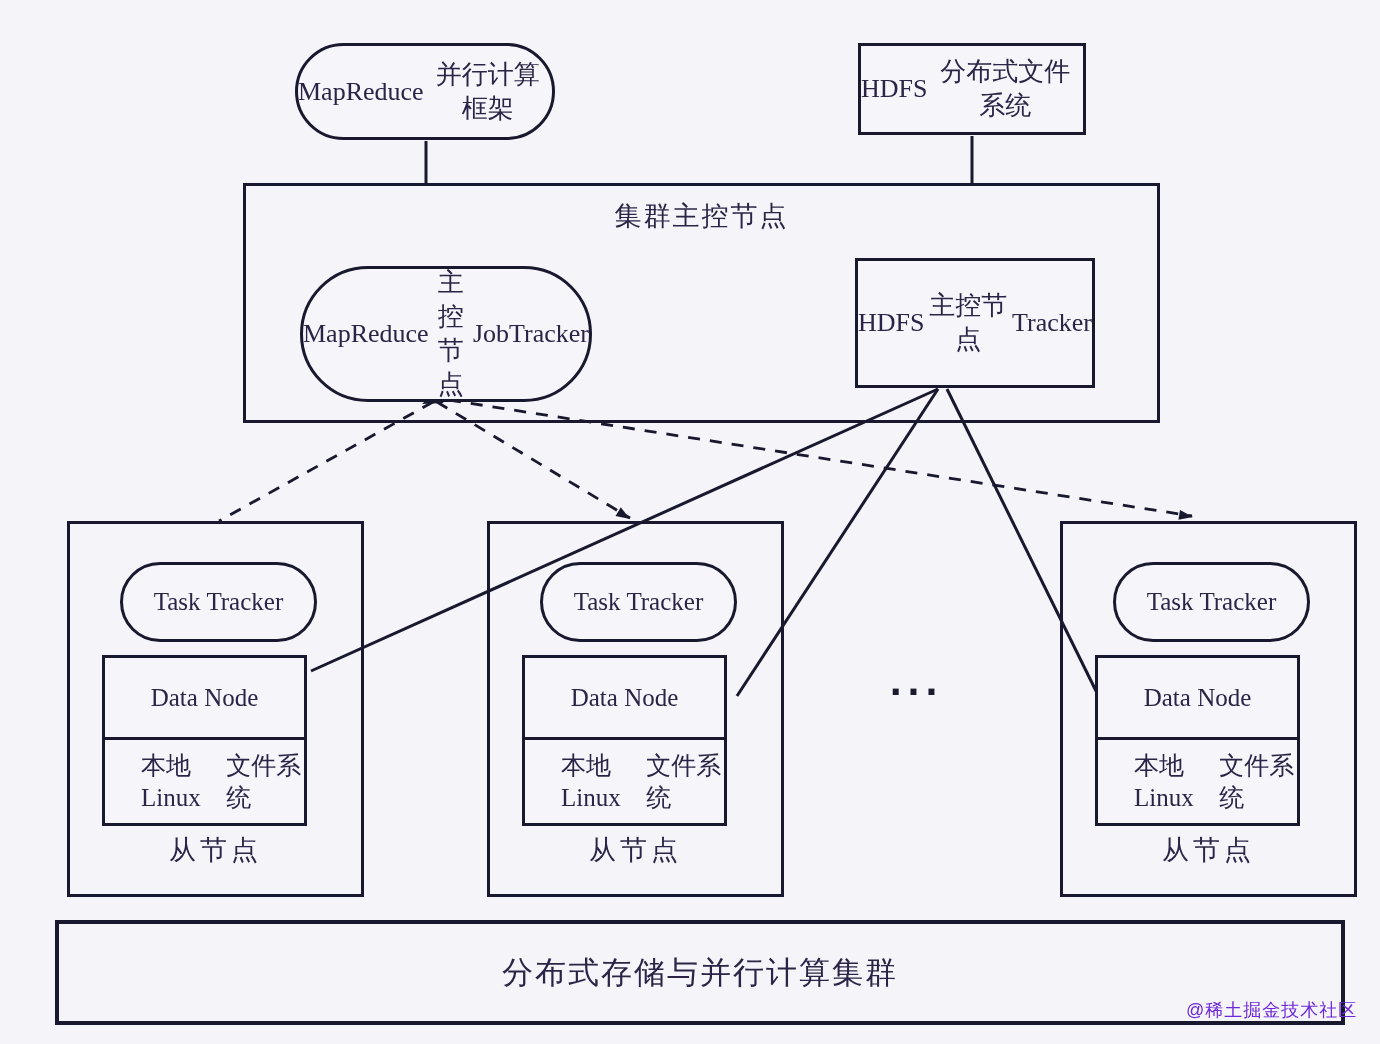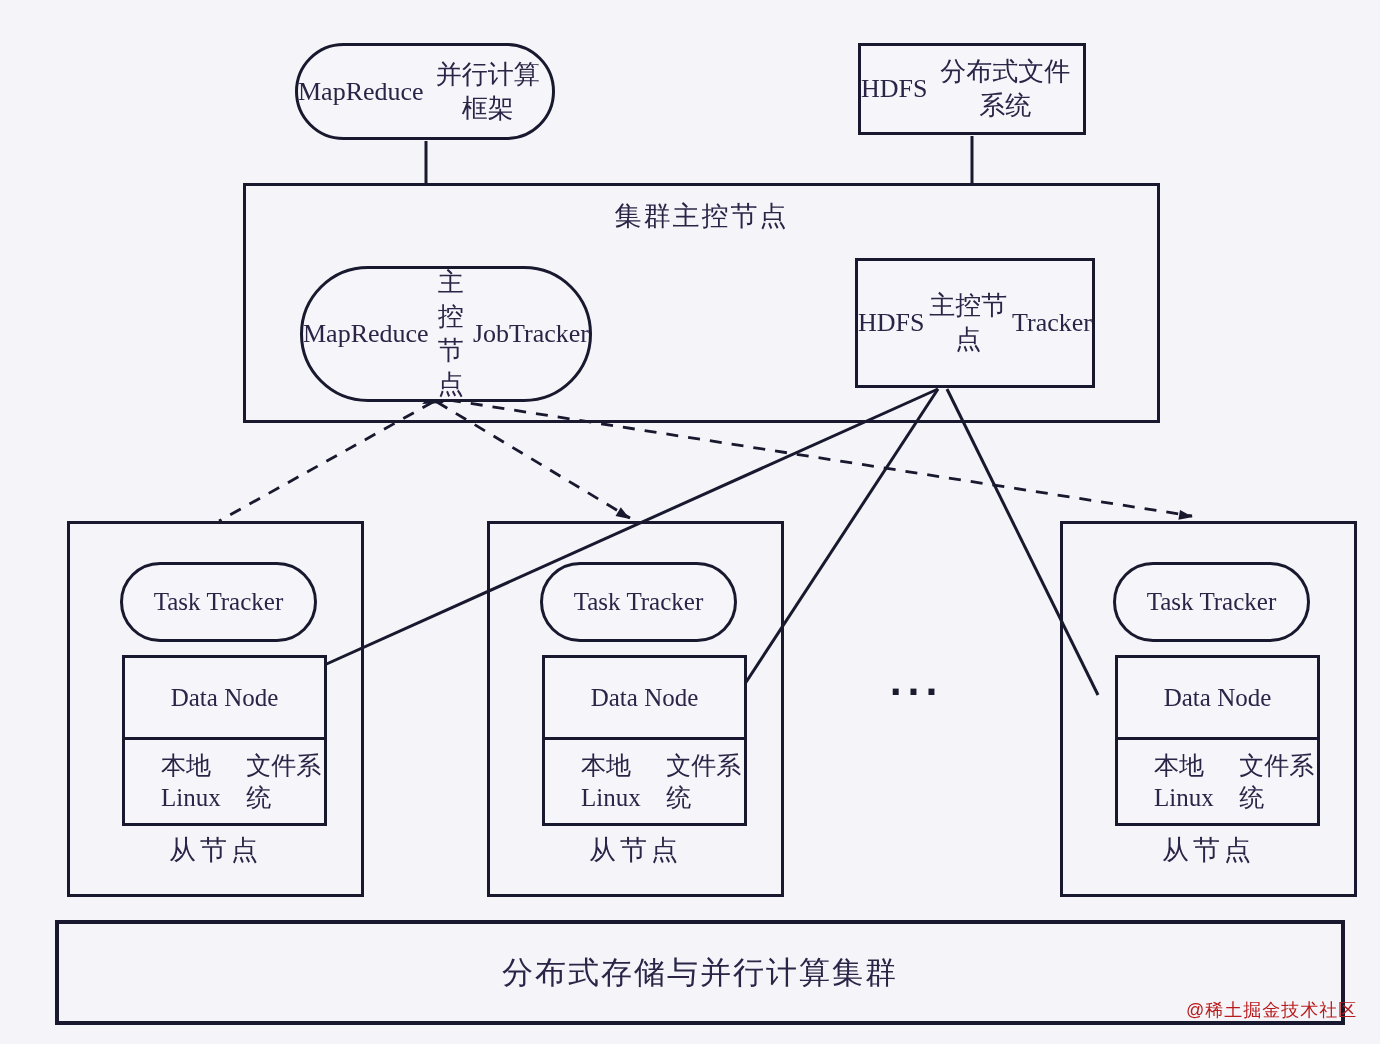--- a/index.html
+++ b/index.html
@@ -26,30 +26,30 @@
   .jobtracker{left:300px;top:266px;width:292px;height:136px;}
   .namenode{left:855px;top:258px;width:240px;height:130px;}
   
   .slave{position:absolute;top:521px;width:297px;height:376px;box-sizing:border-box;border:3.5px solid #18182e;background:transparent;margin-left:12px;}
   .slave-1{left:55px;}
   .slave-2{left:475px;}
   .slave-3{left:1048px;}
   .tasktracker{position:absolute;left:50px;top:38px;width:197px;height:80px;box-sizing:border-box;
     border:3.5px solid #18182e;border-radius:40px;background:#f5f5fa;
     display:flex;align-items:center;justify-content:center;font-size:25px;}
-  .dn-stack{position:absolute;left:52px;top:131px;width:205px;box-sizing:border-box;border:3px solid #18182e;background:#f5f5fa;}
+  .dn-stack{position:absolute;left:32px;top:131px;width:205px;box-sizing:border-box;border:3px solid #18182e;background:#f5f5fa;}
   .dn-cell{height:79px;display:flex;align-items:center;justify-content:center;font-size:25px;}
   .fs-cell{height:83px;border-top:3px solid #18182e;display:flex;flex-direction:row;align-items:center;justify-content:center;font-size:25px;line-height:32px;padding-left:36px;}
   .slave-label{position:absolute;left:0;bottom:26px;width:100%;text-align:center;font-size:27px;letter-spacing:4px;}
   
   .dots{position:absolute;left:876px;top:672px;width:80px;text-align:center;font-size:34px;letter-spacing:5px;color:#1a1a2e;font-family:"DejaVu Sans",sans-serif;font-weight:bold;}
   
   .bottom-box{position:absolute;left:55px;top:920px;width:1290px;height:105px;box-sizing:border-box;border:4.5px solid #18182e;
     display:flex;align-items:center;justify-content:center;font-size:31px;letter-spacing:2px;background:transparent;}
-  .watermark{position:absolute;left:1186px;top:998px;font-size:18px;color:#b91c1c;letter-spacing:1px;
+  .watermark{position:absolute;left:1186px;top:998px;font-size:18px;color:#6d28d9;letter-spacing:1px;
     font-family:"Liberation Sans","DejaVu Sans",sans-serif;}
 </style>
 </head>
 <body>
 
 <div class="canvas">
 
   <svg class="connectors" width="1380" height="1044" viewBox="0 0 1380 1044">
 
     <line x1="426" y1="141" x2="426" y2="184" stroke="#18182e" stroke-width="3"></line>

